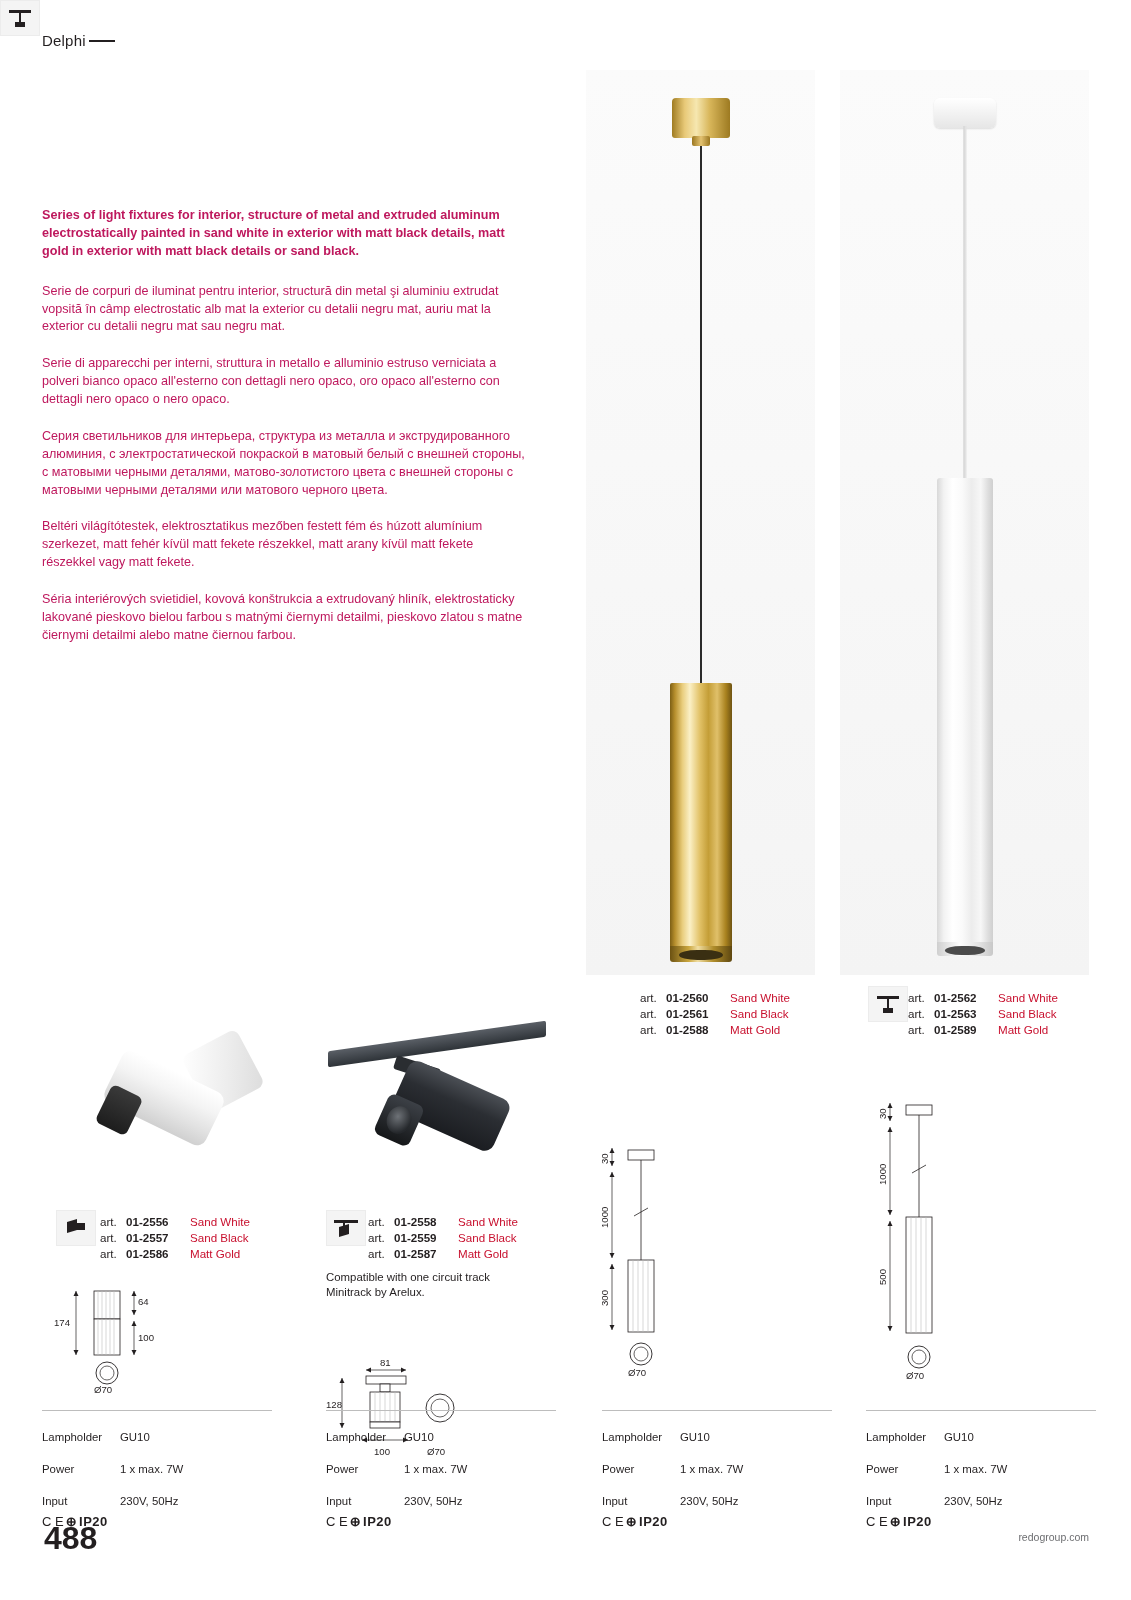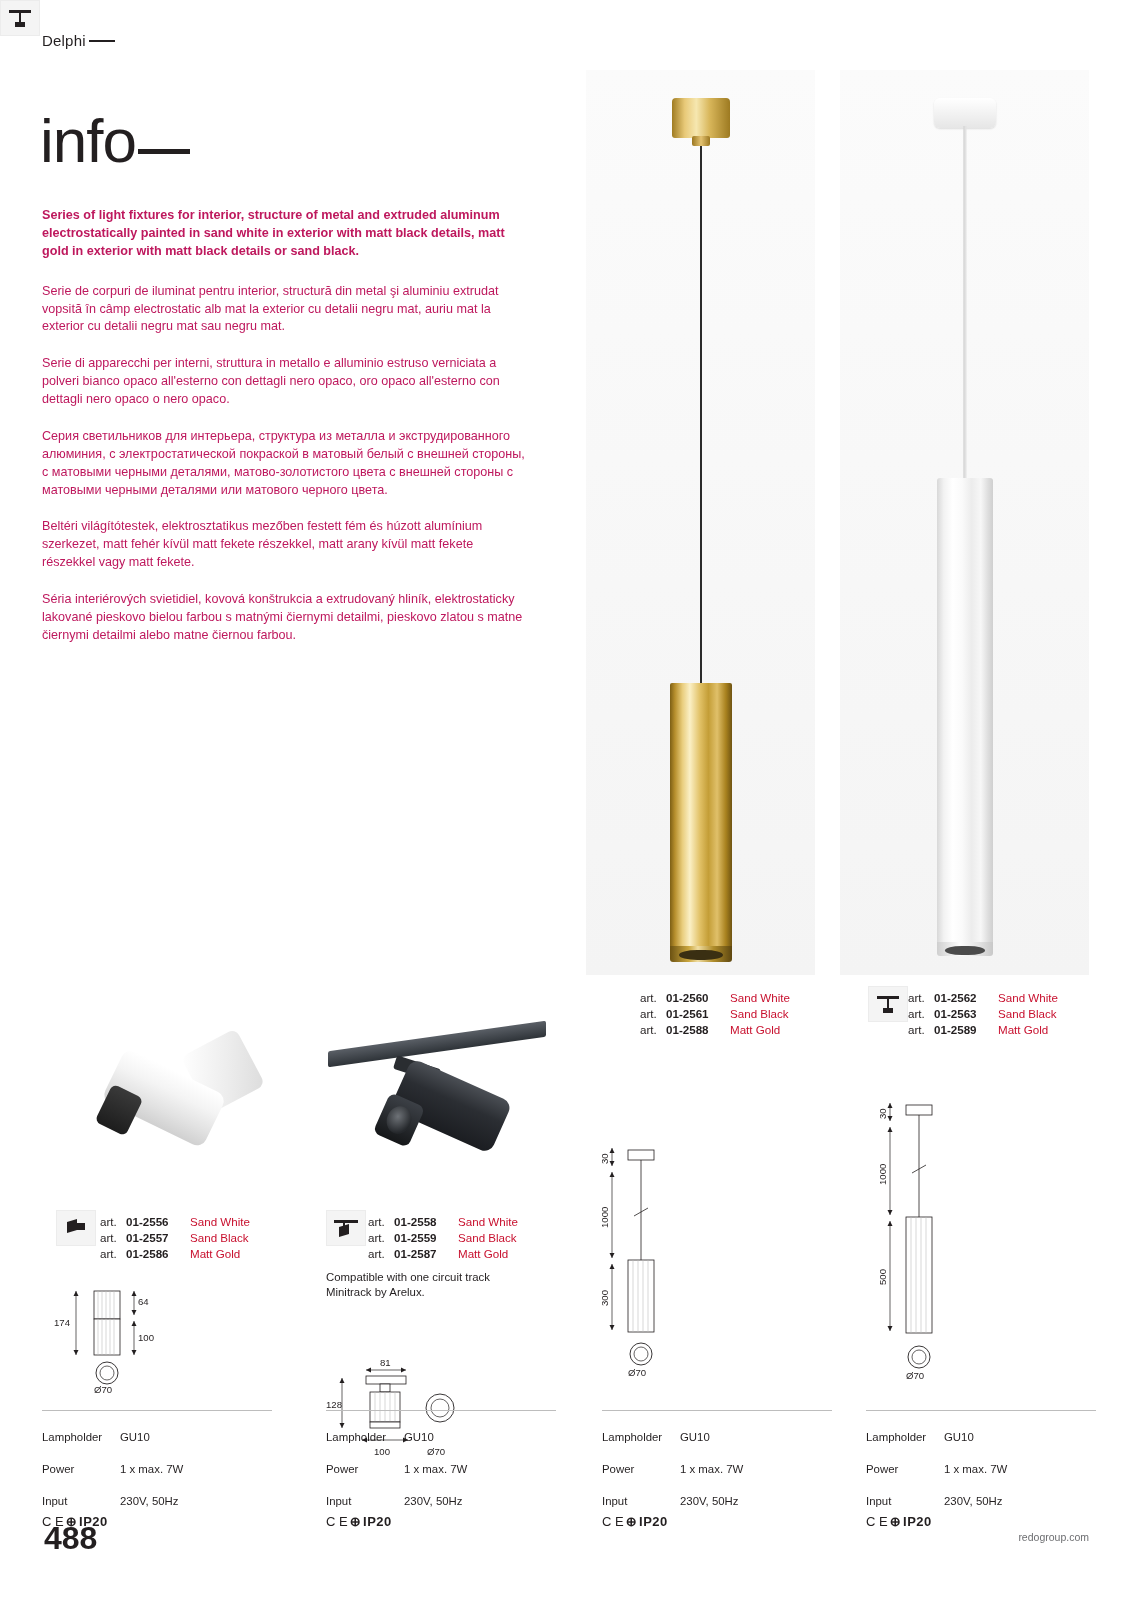--- a/index.html
+++ b/index.html
@@ -261,23 +261,20 @@
 </style>
 </head>
 <body>
 
 <div class="page">
 
   <div class="brand">
     <span>Delphi</span><span class="rule"></span>
   </div>
 
-  <div class="info-title">
-    <span>info</span><span class="rule"></span>
-  </div>
 
   <div class="desc">
     <p class="lead">Series of light fixtures for interior, structure of metal and extruded aluminum electrostatically painted in sand white in exterior with matt black details, matt gold in exterior with matt black details or sand black.</p>
     <p>Serie de corpuri de iluminat pentru interior, structură din metal şi aluminiu extrudat vopsită în câmp electrostatic alb mat la exterior cu detalii negru mat, auriu mat la exterior cu detalii negru mat sau negru mat.</p>
     <p>Serie di apparecchi per interni, struttura in metallo e alluminio estruso verniciata a polveri bianco opaco all'esterno con dettagli nero opaco, oro opaco all'esterno con dettagli nero opaco o nero opaco.</p>
     <p>Серия светильников для интерьера, структура из металла и экструдированного алюминия, с электростатической покраской в матовый белый с внешней стороны, с матовыми черными деталями, матово-золотистого цвета с внешней стороны с матовыми черными деталями или матового черного цвета.</p>
     <p>Beltéri világítótestek, elektrosztatikus mezőben festett fém és húzott alumínium szerkezet, matt fehér kívül matt fekete részekkel, matt arany kívül matt fekete részekkel vagy matt fekete.</p>
     <p>Séria interiérových svietidiel, kovová konštrukcia a extrudovaný hliník, elektrostaticky lakované pieskovo bielou farbou s matnými čiernymi detailmi, pieskovo zlatou s matne čiernymi detailmi alebo matne čiernou farbou.</p>
   </div>
 

